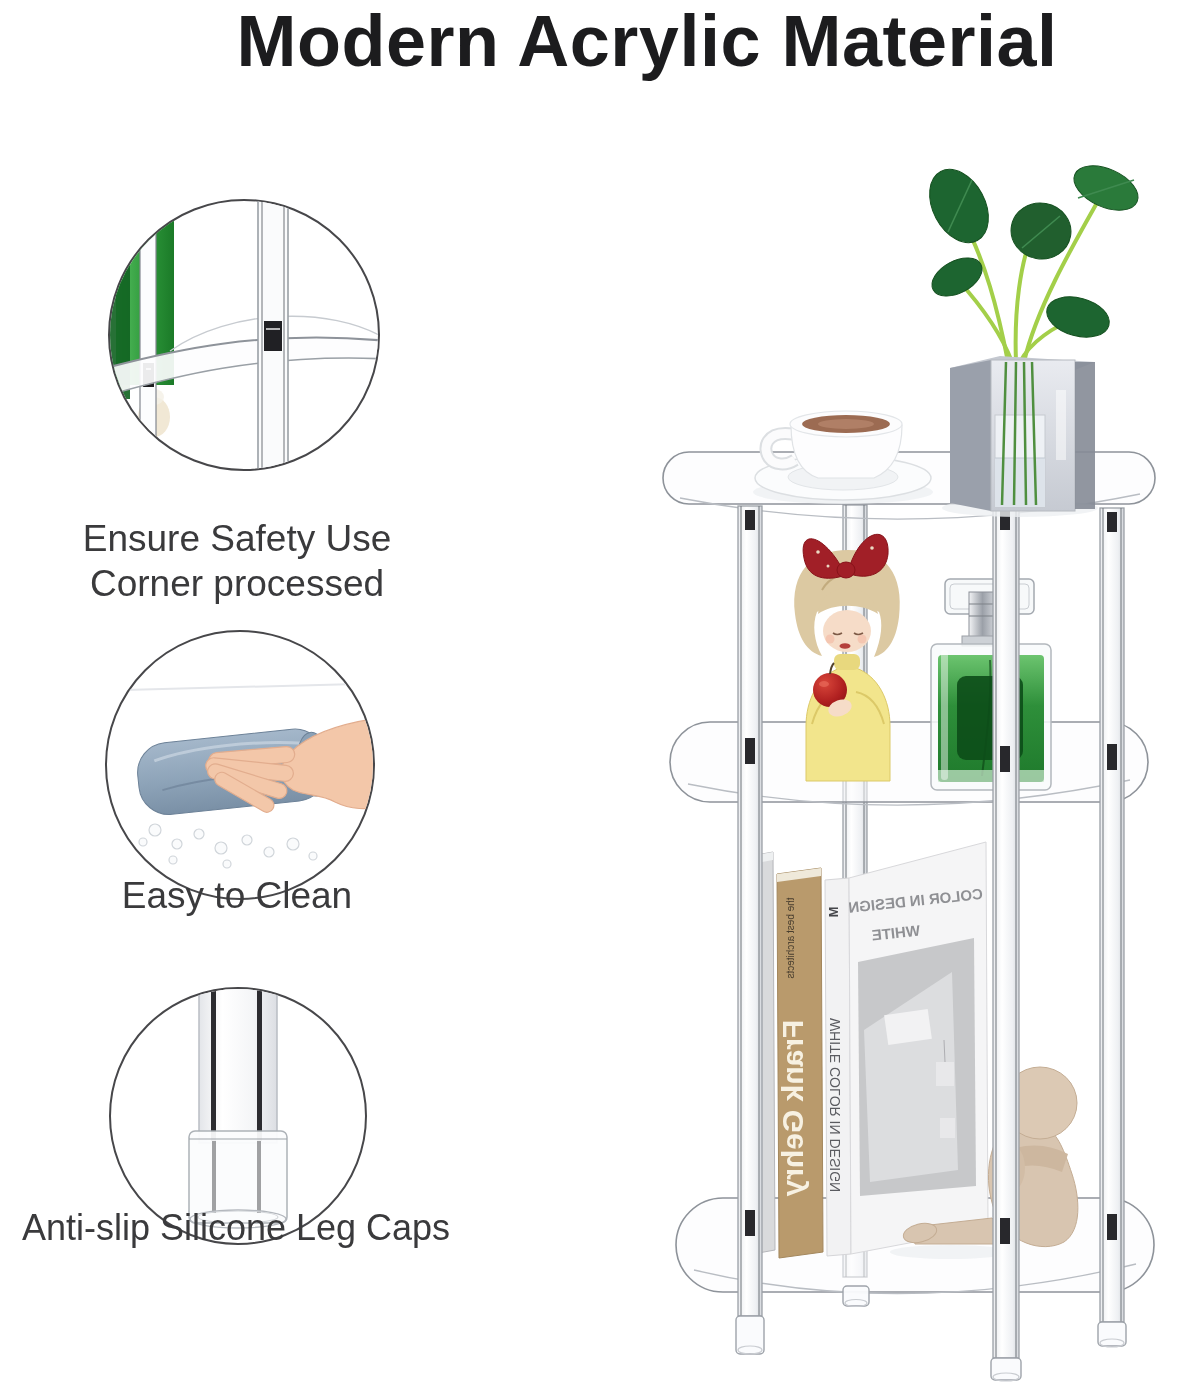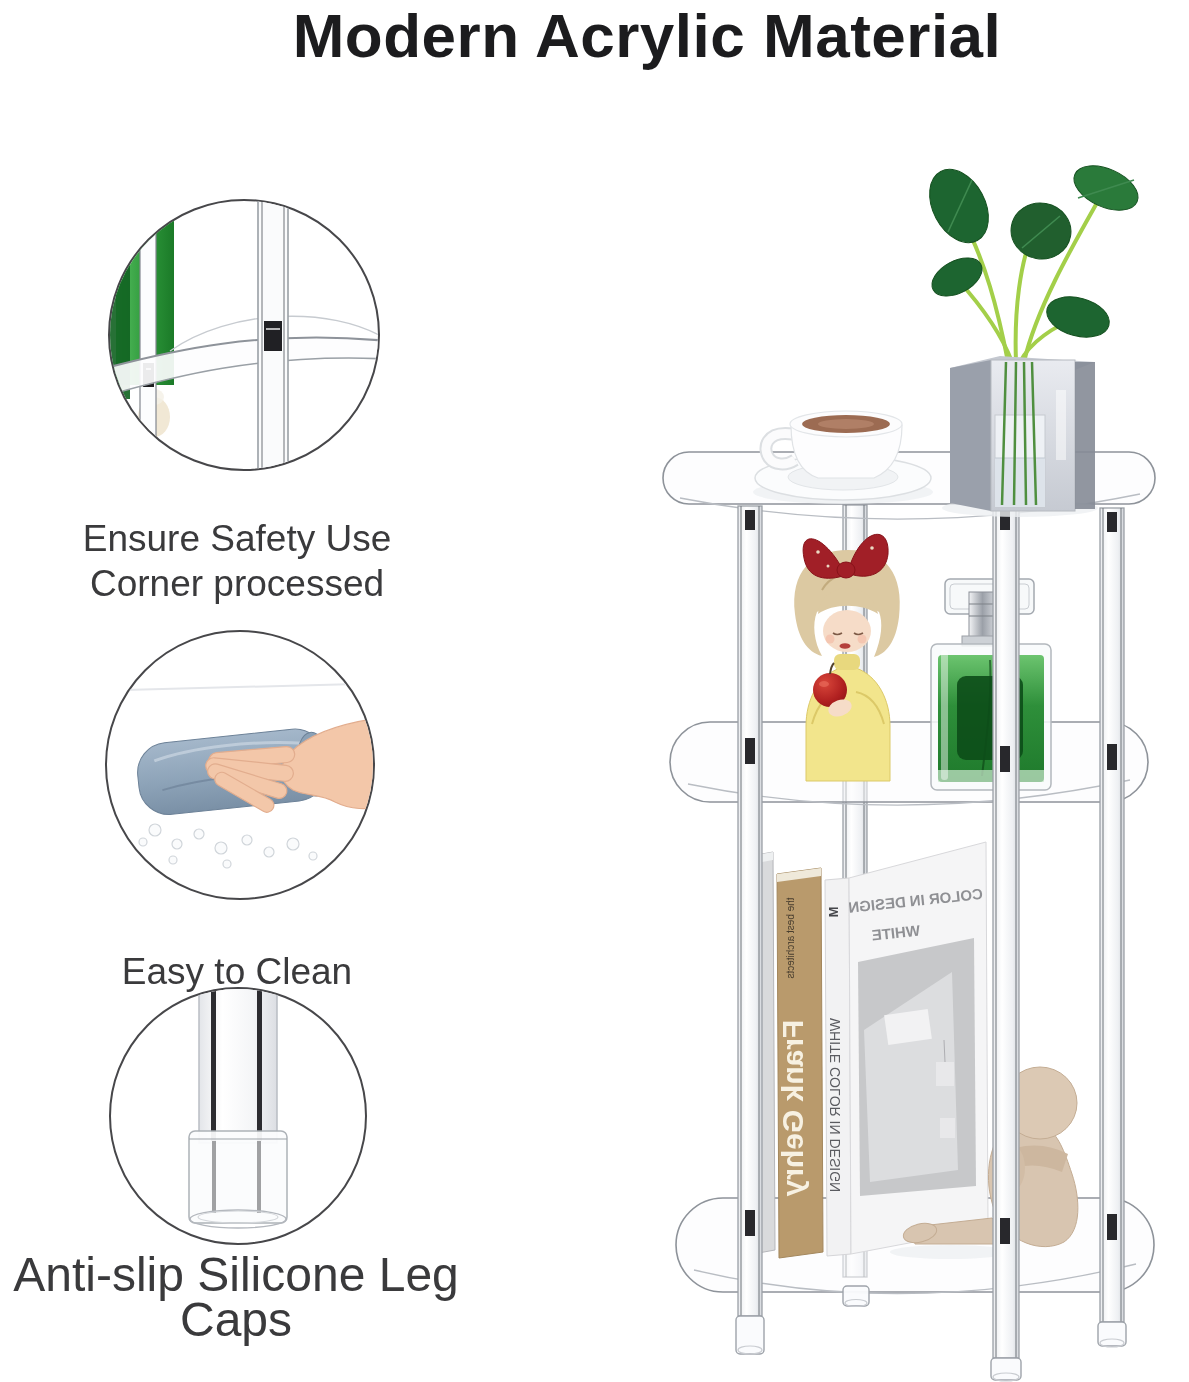--- a/index.html
+++ b/index.html
@@ -1,29 +1,29 @@
 <!DOCTYPE html>
 <html><head>
 <meta charset="utf-8">
 <style>
   html,body{margin:0;padding:0;background:#fff;}
   .page{position:relative;width:1189px;height:1382px;background:#ffffff;overflow:hidden;
         font-family:"Liberation Sans","DejaVu Sans",sans-serif;}
   .title{position:absolute;top:0px;left:647px;transform:translateX(-50%);white-space:nowrap;
-         font-size:62px;font-weight:700;color:#1c1c1e;letter-spacing:.5px;}
+         font-size:72px;font-weight:700;color:#1c1c1e;letter-spacing:.5px;}
   .callout-circle{position:absolute;border:2px solid #47474a;border-radius:50%;
                   overflow:hidden;background:#fff;}
   .c1{left:108px;top:199px;width:268px;height:268px;}
   .c2{left:105px;top:630px;width:266px;height:266px;}
   .c3{left:109px;top:987px;width:254px;height:254px;}
   .callout-text{position:absolute;color:#3a3a3c;text-align:center;
                 font-size:37px;line-height:45px;}
   .t1{left:17px;top:516px;width:440px;}
-  .t2{left:17px;top:949px;width:440px;text-align:center;}
-  .t3{left:0px;top:1252px;width:472px;font-size:48px;}
+  .t2{left:17px;top:873px;width:440px;text-align:center;}
+  .t3{left:0px;top:1205px;width:472px;font-size:36px;}
   .product-photo{position:absolute;left:620px;top:140px;width:569px;height:1242px;}
   svg{display:block;}
 </style>
 </head>
 <body>
 
 <div class="page">
 
   <div class="title">Modern Acrylic Material</div>
 

